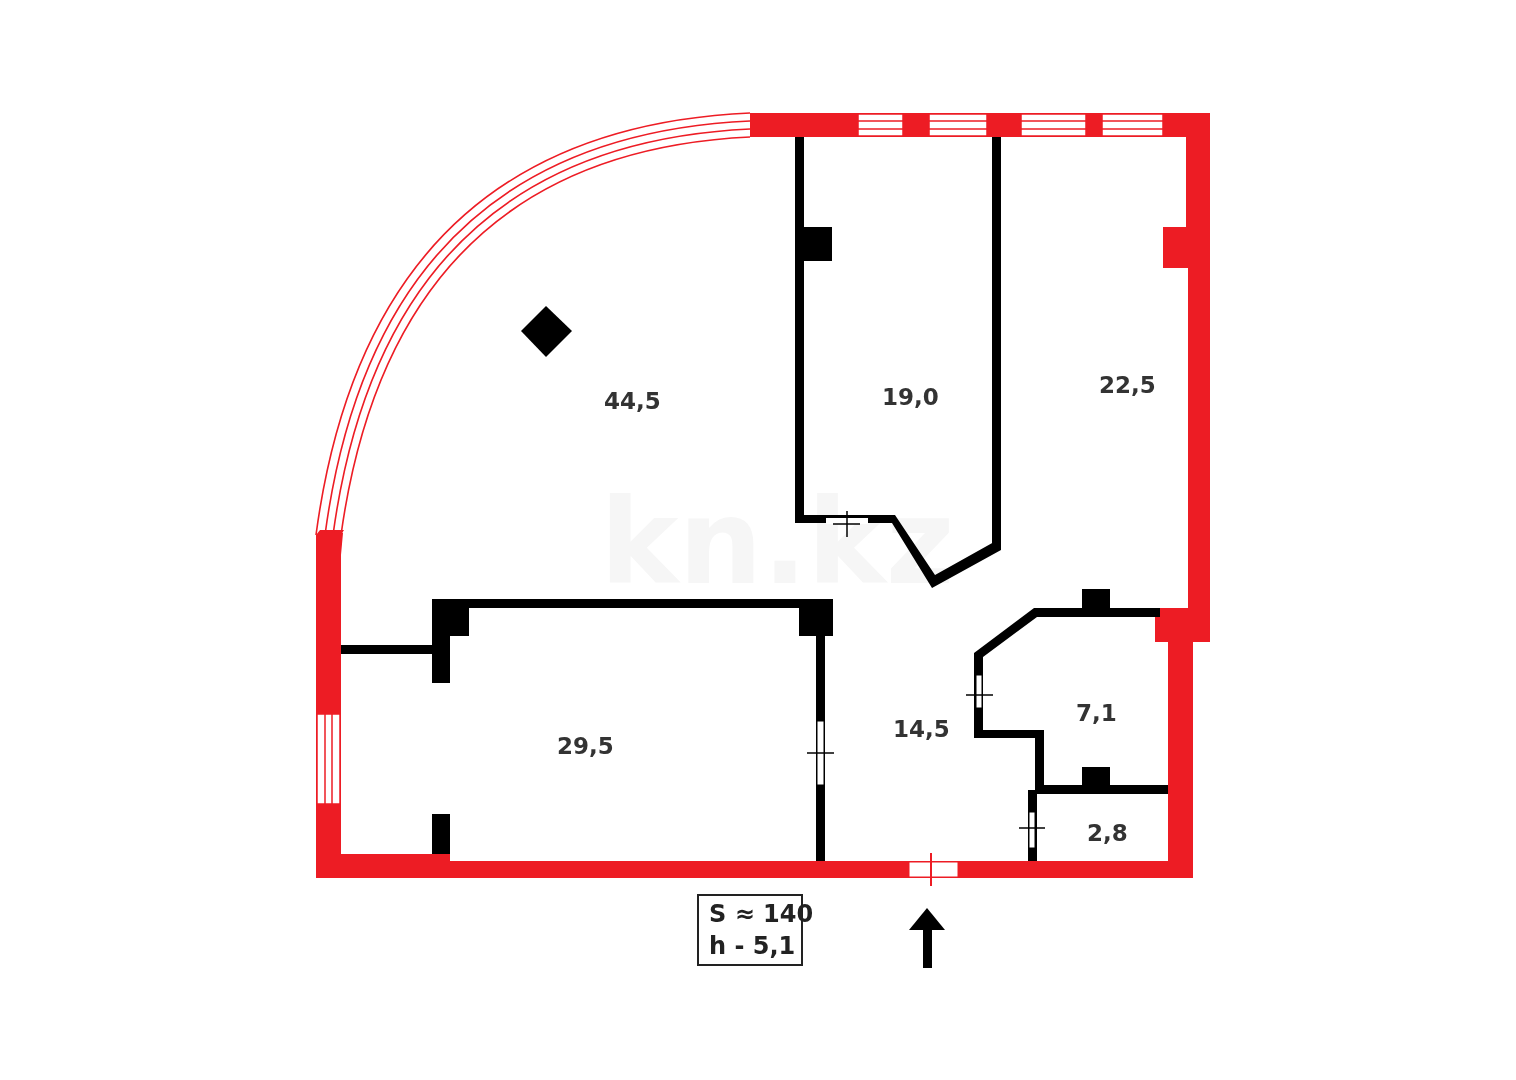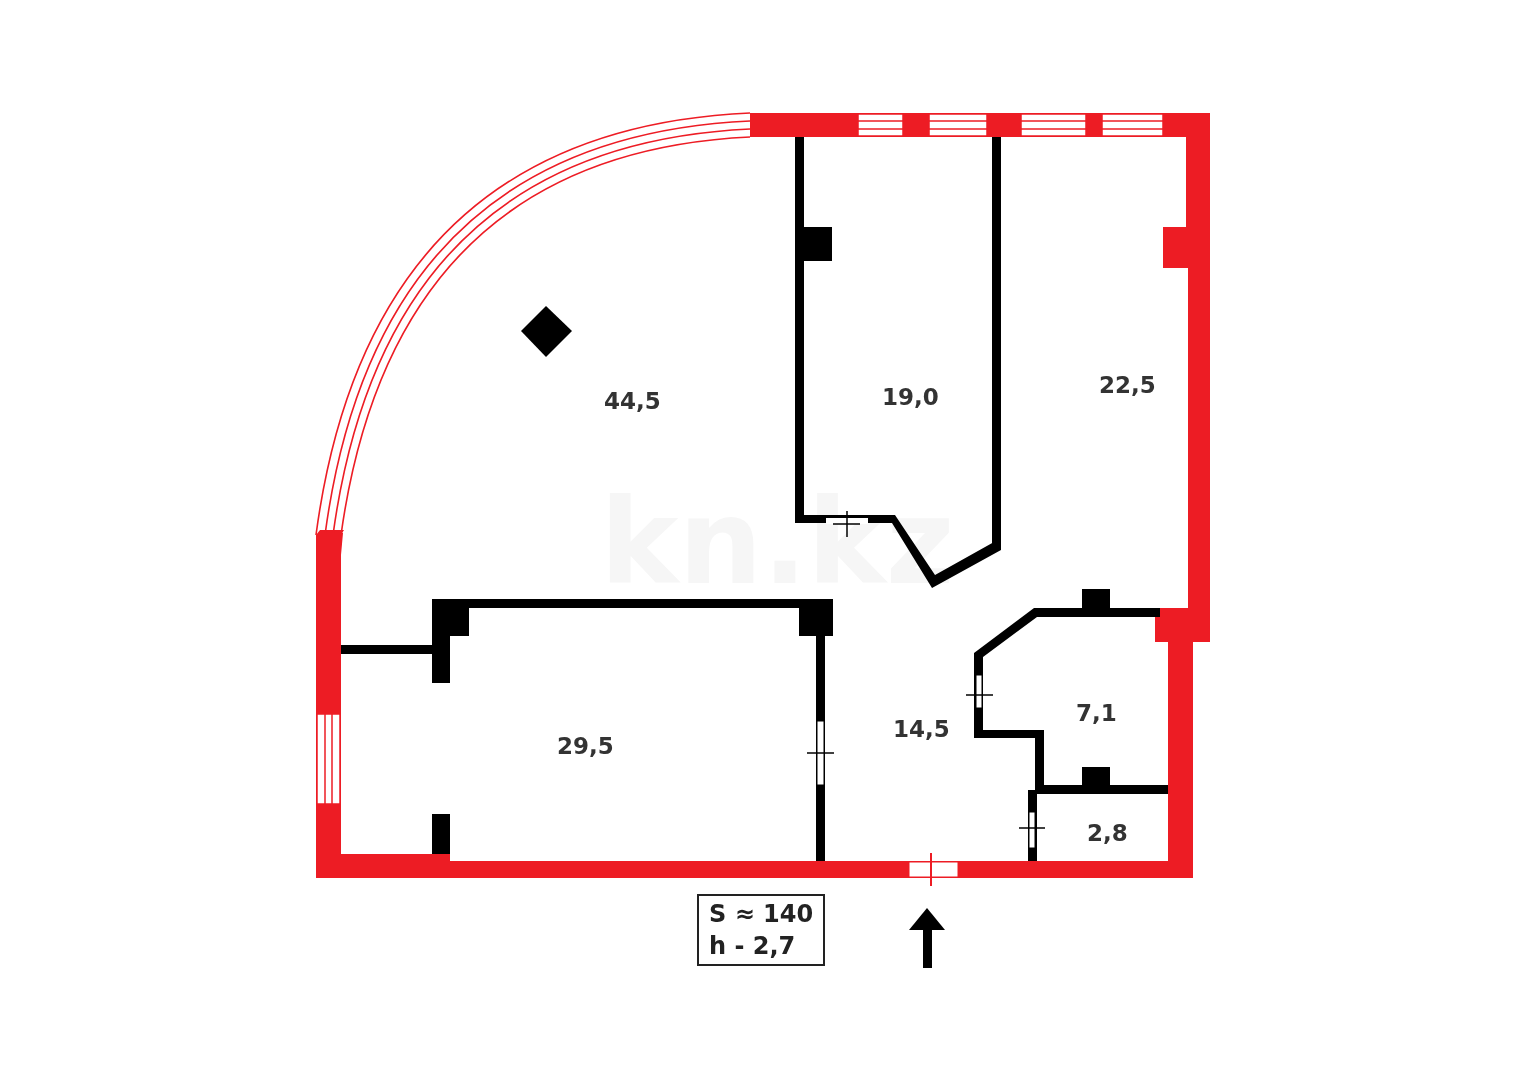--- a/index.html
+++ b/index.html
@@ -1,19 +1,19 @@
 <!DOCTYPE html>
 <html><head>
 <meta charset="utf-8">
 <style>
   html, body { margin: 0; padding: 0; background: #ffffff; }
   #stage { position: relative; width: 1516px; height: 1080px; background: #ffffff; overflow: hidden; }
   svg { position: absolute; left: 0; top: 0; }
   .room-label { font-family: "DejaVu Sans", sans-serif; font-size: 23px; font-weight: bold; fill: #333333; }
-  .info-box { position: absolute; left: 697px; top: 894px; width: 128px; height: 72px; border: 2px solid #222; box-sizing: border-box; background: #fff;
+  .info-box { position: absolute; left: 697px; top: 894px; width: 106px; height: 72px; border: 2px solid #222; box-sizing: border-box; background: #fff;
     font-family: "DejaVu Sans", sans-serif; font-size: 24px; font-weight: bold; color: #222; line-height: 32px; padding: 2px 0 17px 10px; }
   .info-line { display: block; white-space: nowrap; }
   .watermark { font-family: "DejaVu Sans", sans-serif; font-size: 118px; font-weight: bold; fill: #f6f6f6; }
 </style>
 </head>
 <body>
 
 <div id="stage">
   <svg width="1516" height="1080" viewBox="0 0 1516 1080">
 
@@ -125,15 +125,15 @@
     <text class="room-label" x="1087" y="841">2,8</text>
 
     <g fill="#000">
       <polygon points="927,908 945,930 909,930"></polygon>
       <rect x="923" y="928" width="9" height="40"></rect>
     </g>
   </svg>
 
   <div class="info-box">
     <span class="info-line">S ≈ 140</span>
-    <span class="info-line">h - 2,7</span>
+    <span class="info-line">h - 5,1</span>
   </div>
 </div>
 
 </body></html>

